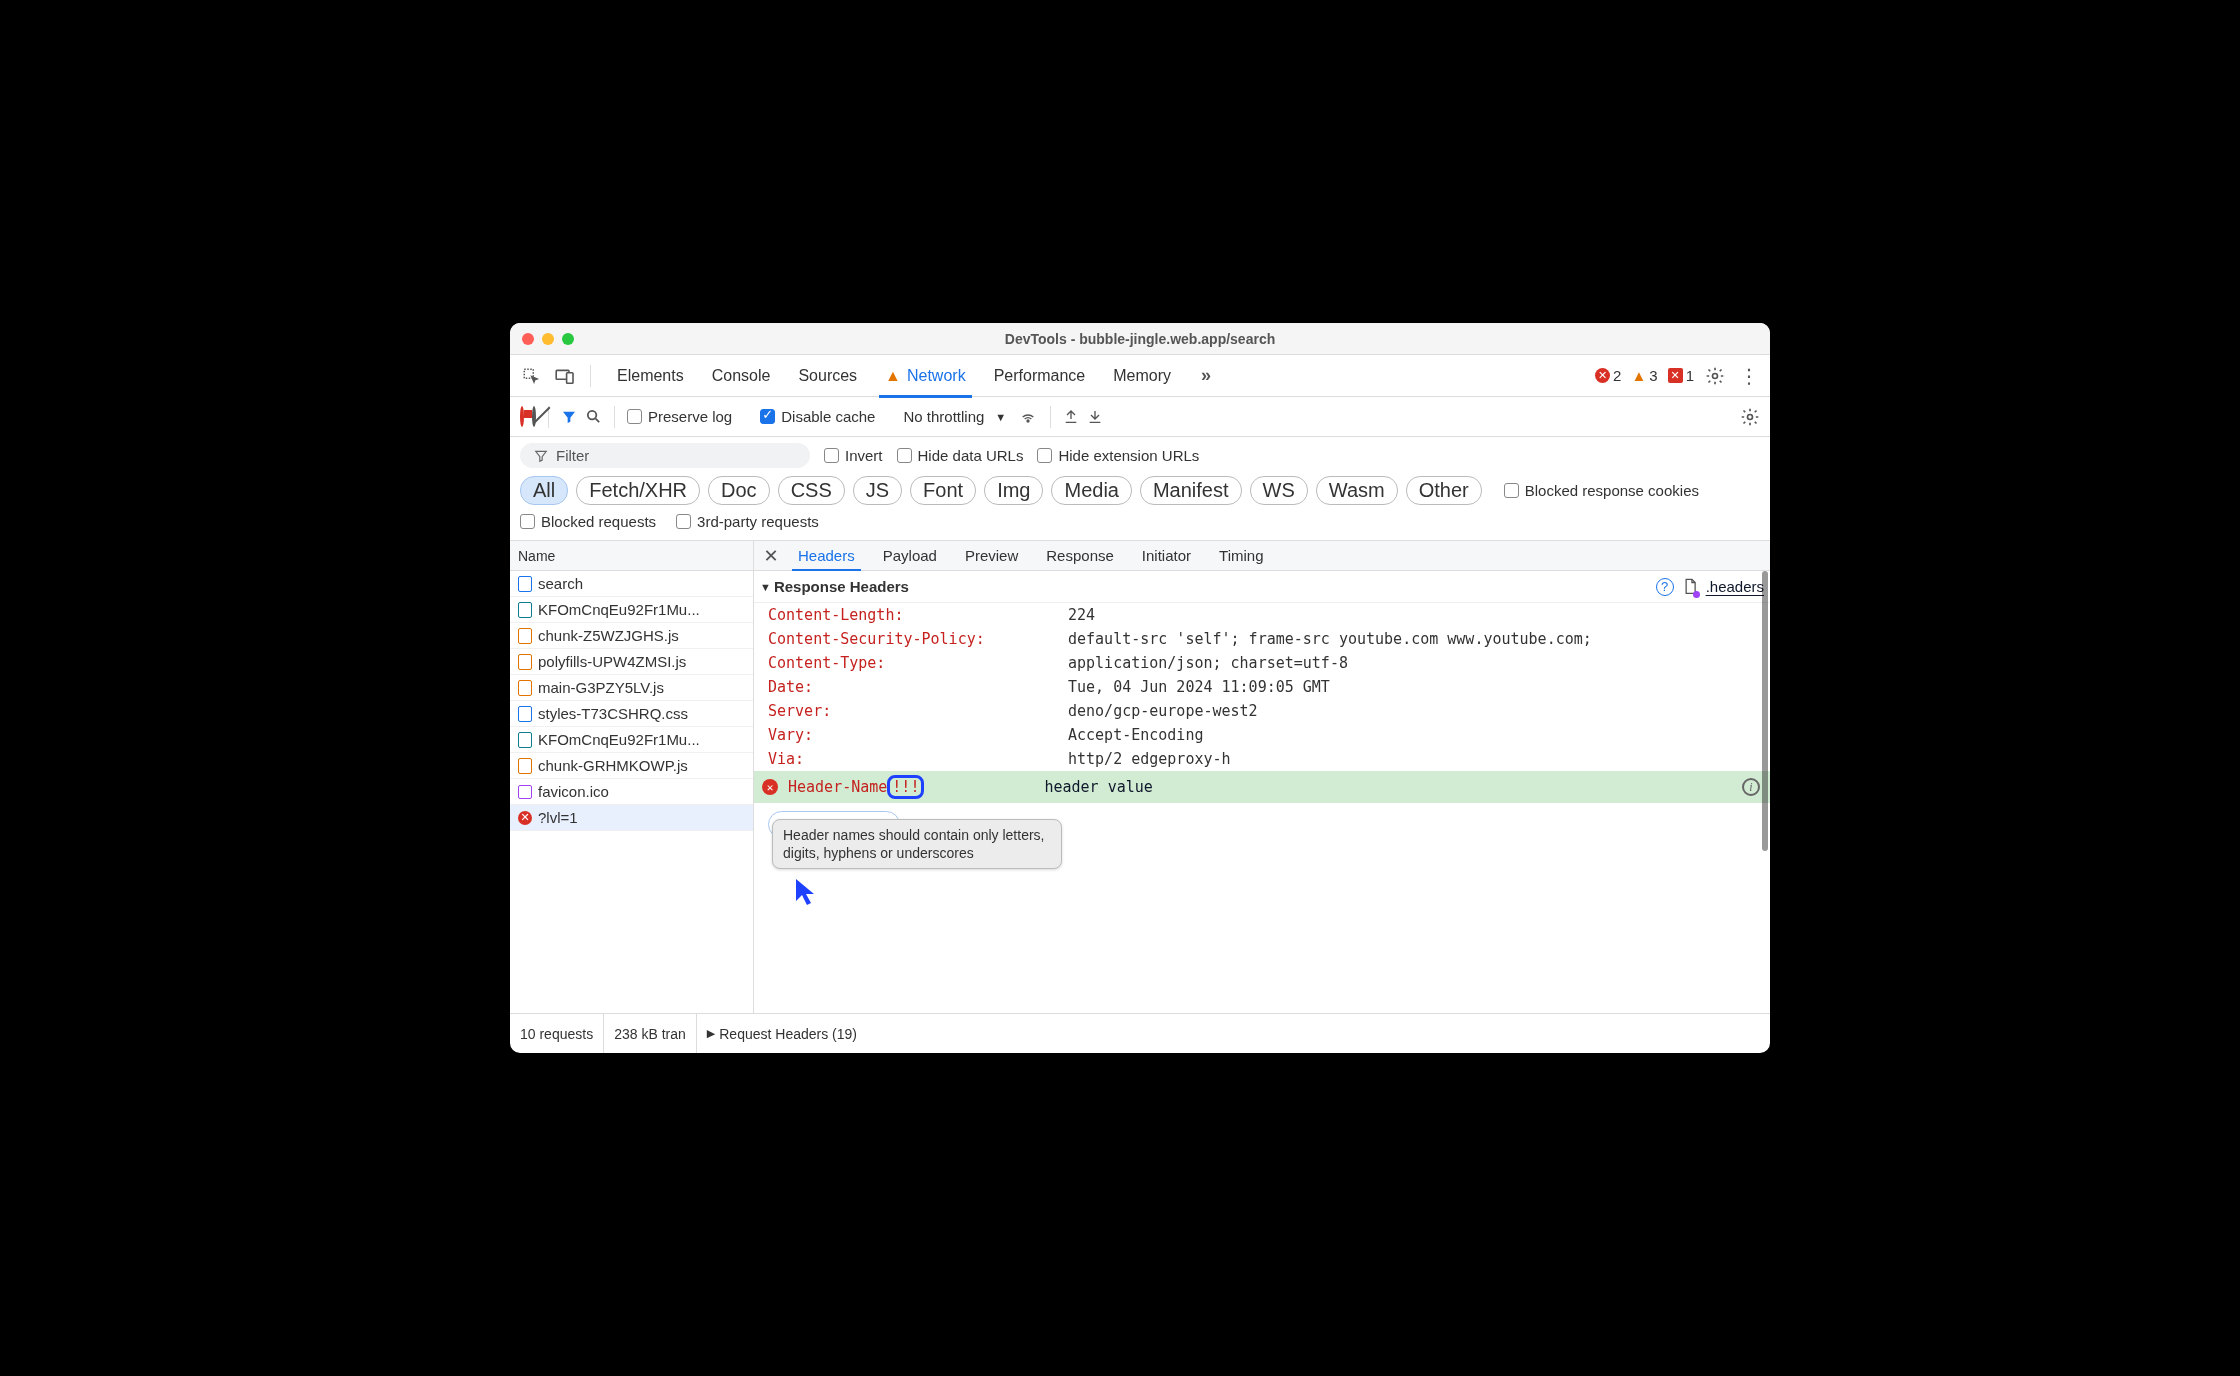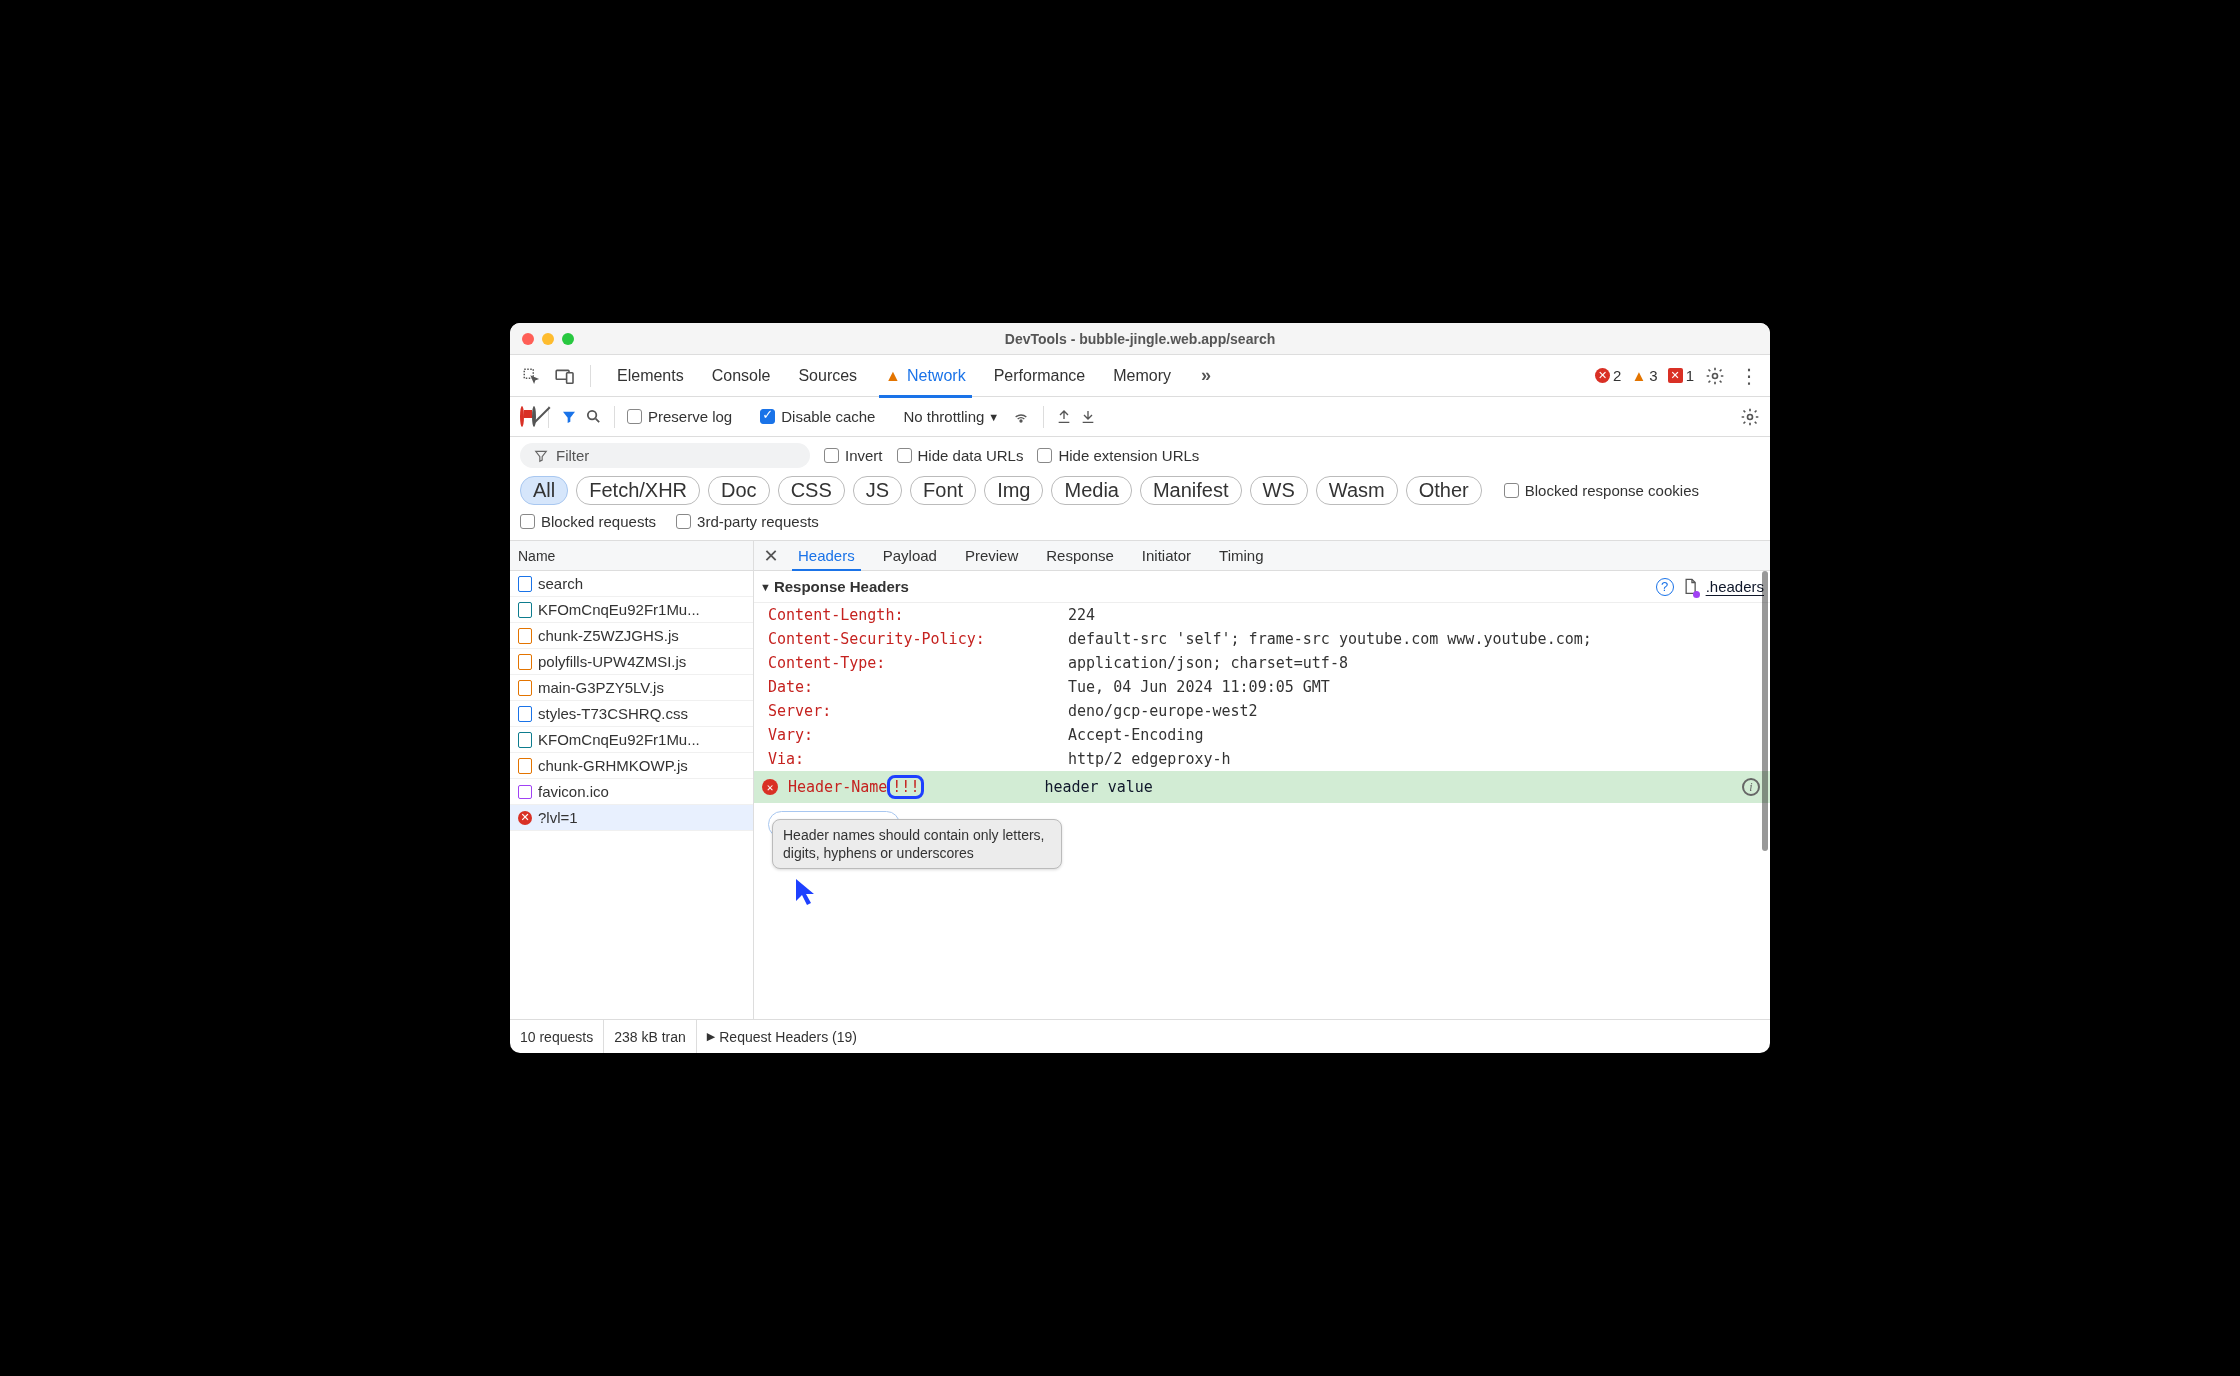--- a/index.html
+++ b/index.html
@@ -22,21 +22,21 @@
 .toolbar { display:flex; align-items:center; height:40px; border-bottom:1px solid #ddd; padding:0 10px; gap:8px; }
 .record-icon { width:16px; height:16px; border:2px solid #d93025; border-radius:50%; position:relative; }
 .record-icon::after { content:''; width:8px; height:8px; background:#d93025; position:absolute; top:2px; left:2px; }
 .circ-slash { width:18px; height:18px; border:2px solid #555; border-radius:50%; position:relative; }
 .circ-slash::after { content:''; width:2px; height:22px; background:#555; position:absolute; left:7px; top:-4px; transform:rotate(45deg);}
 .funnel { color:#1a73e8; }
 .checkbox { width:15px; height:15px; border:1.5px solid #888; border-radius:3px; display:inline-block; margin-right:6px; position:relative;}
 .checkbox.checked { background:#1a73e8; border-color:#1a73e8; }
 .checkbox.checked::after { content:'✓'; color:#fff; position:absolute; top:-3px; left:1px; font-size:13px;}
 .label14 { font-size:15px; display:flex; align-items:center; }
-.select-like { display:flex; align-items:center; gap:4px; padding:0 4px; }
+.select-like { display:flex; align-items:center; gap:11px; padding:0 4px; }
 .filter-row { padding:6px 10px 10px; border-bottom:1px solid #ddd; }
 .filter-line1 { display:flex; align-items:center; gap:14px; margin-bottom:8px;}
 .filter-box { display:flex; align-items:center; gap:8px; background:#f1f2f3; border-radius:20px; padding:4px 14px; width:290px; color:#333;}
 .pills { display:flex; gap:8px; flex-wrap:wrap; align-items:center; }
 .pill { border:1px solid #bbb; border-radius:14px; padding:2px 12px; font-size:20px; cursor:pointer; background:#fff;}
 .pill.active { background:#d6e6fb; border-color:#a8c7f0;}
 .filter-line2 { display:flex; gap:20px; margin-top:8px;}
 .body { flex:1; display:flex; min-height:0; }
 .col-left { width:244px; border-right:1px solid #ddd; display:flex; flex-direction:column;}
 .col-right { flex:1; display:flex; flex-direction:column; min-width:0; position:relative;}
@@ -64,21 +64,21 @@
 .hdr-key { color:#c5221f; width:300px; flex-shrink:0;}
 .hdr-val { color:#333;}
 .custom-row { background:#d2ecd4; padding:4px 8px; display:flex; align-items:center; font-family:Menlo, monospace; position:relative;}
 .custom-row .x-circ { width:16px; height:16px; border-radius:50%; background:#d93025; color:#fff; display:inline-flex; align-items:center; justify-content:center; font-size:11px; margin-right:10px;}
 .custom-row .hn { color:#c5221f;}
 .custom-row .badge-ring { border:3px solid #1e40ff; border-radius:8px; padding:0 2px; color:#c5221f; margin-left:0;}
 .custom-row .hv { color:#0f172a; margin-left:120px;}
 .custom-row .info-i { position:absolute; right:10px; width:18px; height:18px; border:2px solid #666; border-radius:50%; color:#666; display:flex; align-items:center; justify-content:center; font-size:12px; font-style:italic; font-family:serif;}
 .tooltip { position:absolute; background:#ececec; border:1px solid #bbb; border-radius:8px; padding:6px 10px; font-size:14px; color:#333; box-shadow:0 1px 3px rgba(0,0,0,.15); max-width:290px; line-height:1.3;}
 .add-hdr { margin:8px 14px; border:1px solid #a8c7f0; border-radius:20px; padding:4px 14px; color:#1a73e8; display:inline-flex; align-items:center; gap:6px; font-size:15px; cursor:pointer; background:#fff;}
-.footer { height:34px; border-top:1px solid #ddd; display:flex; align-items:center; font-size:14px; color:#333;}
+.footer { height:40px; border-top:1px solid #ddd; display:flex; align-items:center; font-size:14px; color:#333;}
 .footer .cell { padding:0 10px; border-right:1px solid #ddd; height:100%; display:flex; align-items:center;}
 .vscroll { position:absolute; right:2px; top:0; width:6px; bottom:0;}
 .vscroll .thumb { position:absolute; right:0; width:6px; border-radius:3px; background:rgba(0,0,0,.4);}
 svg { display:block; }
 </style>
 </head>
 <body>
 
 <div class="window">
 

